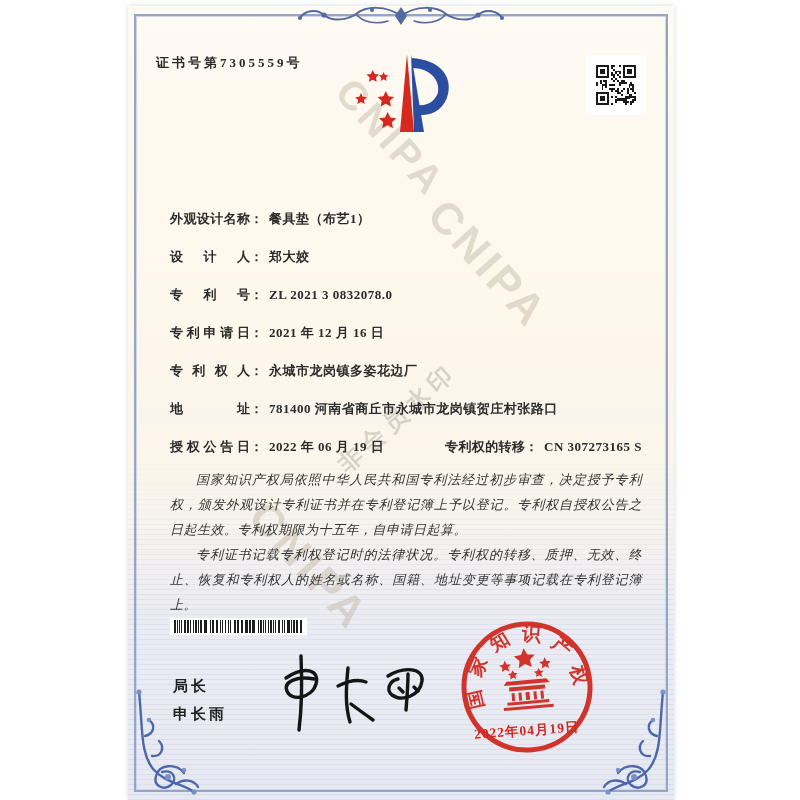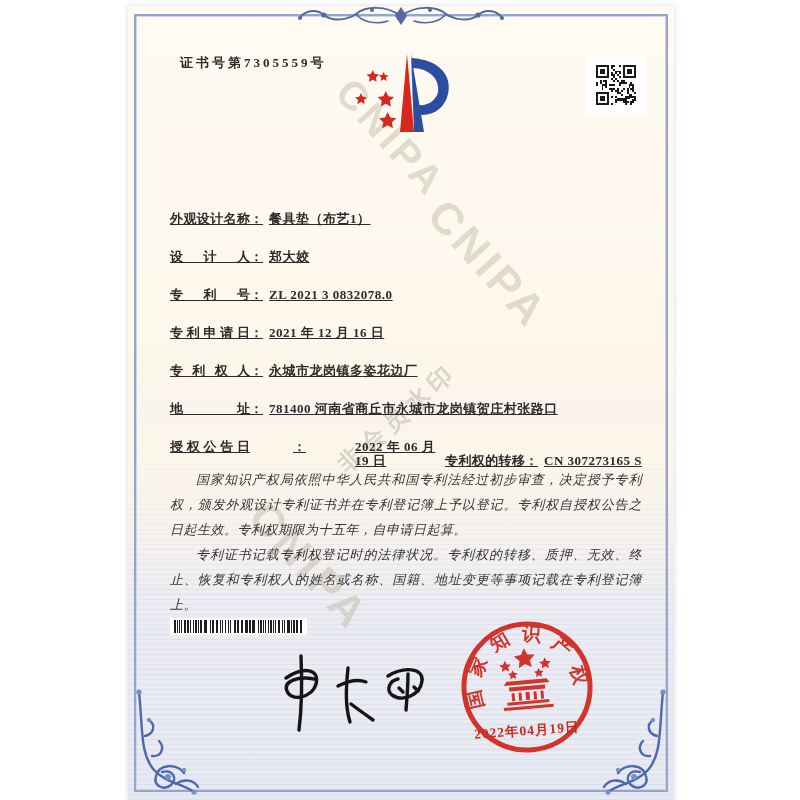--- a/index.html
+++ b/index.html
@@ -11,30 +11,30 @@
   .waves{position:absolute;left:0;right:0;top:420px;bottom:0;
          background:repeating-linear-gradient(0deg,rgba(140,150,190,.13) 0 1px,rgba(140,150,190,0) 1px 5px);}
   .wavefade{position:absolute;left:0;right:0;top:420px;height:170px;
          background:linear-gradient(180deg,#fcf6ea 0%,rgba(252,246,234,0) 100%);}
   .frame{position:absolute;left:6px;right:6px;top:8px;bottom:8px;
          border:2px solid #93a5c9;box-shadow:inset 0 0 0 1px #cdd5e7;}
   .ornament-top{position:absolute;left:50%;transform:translateX(-50%);top:-4px;}
   .ornament-corner{position:absolute;bottom:2px;}
   .ornament-corner.left{left:4px;}
   .ornament-corner.right{right:4px;transform:scaleX(-1);}
-  .cert-no{position:absolute;left:52px;top:48px;font-size:13px;font-weight:600;
+  .cert-no{position:absolute;left:28px;top:48px;font-size:13px;font-weight:600;
            letter-spacing:3px;color:#2b2b2b;}
   .logo{position:absolute;left:222px;top:46px;}
   .qr{position:absolute;left:458px;top:49px;background:#ffffff;padding:2px;line-height:0;}
   .title{position:absolute;left:0;right:0;top:134px;text-align:center;font-size:29px;
          font-weight:700;letter-spacing:5px;color:#1e1e1e;}
   .fields{position:absolute;left:42px;right:26px;top:206px;font-size:13px;font-weight:600;color:#2b2b2b;}
-  .frow{display:flex;align-items:flex-end;margin-bottom:24px;line-height:14px;text-decoration:underline;}
+  .frow{display:flex;align-items:flex-start;margin-bottom:24px;line-height:14px;}
   .fpair{display:flex;align-items:baseline;}
-  .fpair.first{width:275px;flex:none;gap:43px;}
+  .fpair.first{width:275px;flex:none;}
   .flabel{display:inline-block;width:80px;flex:none;text-align:justify;text-align-last:justify;}
   .fcolon{flex:none;margin-right:6px;}
   .fvalue{letter-spacing:.5px;}
   .paras{position:absolute;left:42px;width:472px;top:461px;font-size:13px;line-height:25px;
          color:#333;font-style:italic;text-align:justify;}
   .paras p{margin:0;text-indent:2em;letter-spacing:.5px;}
   .barcode{position:absolute;left:42px;top:612px;background:#fff;padding:2px 4px;font-size:0;line-height:0;}
   .barcode span{display:inline-block;height:13px;background:#1f1f1f;vertical-align:top;}
   .barcode span.gap{background:transparent;}
   .sig-block{position:absolute;left:45px;top:666px;font-family:"Liberation Sans","DejaVu Sans",sans-serif;
@@ -389,20 +389,24 @@
       </div>
     </div>
 
     <div class="paras">
       <p>国家知识产权局依照中华人民共和国专利法经过初步审查，决定授予专利权，颁发外观设计专利证书并在专利登记簿上予以登记。专利权自授权公告之日起生效。专利权期限为十五年，自申请日起算。</p>
       <p>专利证书记载专利权登记时的法律状况。专利权的转移、质押、无效、终止、恢复和专利权人的姓名或名称、国籍、地址变更等事项记载在专利登记簿上。</p>
     </div>
 
     <div class="barcode" id="barcode"><span style="width: 2px;"></span><span class="gap" style="width: 1px;"></span><span style="width: 1px;"></span><span class="gap" style="width: 1px;"></span><span style="width: 1px;"></span><span class="gap" style="width: 1px;"></span><span style="width: 1px;"></span><span class="gap" style="width: 2px;"></span><span style="width: 2px;"></span><span class="gap" style="width: 1px;"></span><span style="width: 2px;"></span><span class="gap" style="width: 1px;"></span><span style="width: 1px;"></span><span class="gap" style="width: 2px;"></span><span style="width: 1px;"></span><span class="gap" style="width: 1px;"></span><span style="width: 2px;"></span><span class="gap" style="width: 1px;"></span><span style="width: 1px;"></span><span class="gap" style="width: 1px;"></span><span style="width: 2px;"></span><span class="gap" style="width: 2px;"></span><span style="width: 3px;"></span><span class="gap" style="width: 3px;"></span><span style="width: 1px;"></span><span class="gap" style="width: 1px;"></span><span style="width: 2px;"></span><span class="gap" style="width: 2px;"></span><span style="width: 2px;"></span><span class="gap" style="width: 2px;"></span><span style="width: 1px;"></span><span class="gap" style="width: 1px;"></span><span style="width: 1px;"></span><span class="gap" style="width: 2px;"></span><span style="width: 1px;"></span><span class="gap" style="width: 2px;"></span><span style="width: 1px;"></span><span class="gap" style="width: 1px;"></span><span style="width: 1px;"></span><span class="gap" style="width: 3px;"></span><span style="width: 2px;"></span><span class="gap" style="width: 1px;"></span><span style="width: 2px;"></span><span class="gap" style="width: 2px;"></span><span style="width: 2px;"></span><span class="gap" style="width: 2px;"></span><span style="width: 3px;"></span><span class="gap" style="width: 1px;"></span><span style="width: 2px;"></span><span class="gap" style="width: 1px;"></span><span style="width: 3px;"></span><span class="gap" style="width: 3px;"></span><span style="width: 1px;"></span><span class="gap" style="width: 1px;"></span><span style="width: 2px;"></span><span class="gap" style="width: 1px;"></span><span style="width: 1px;"></span><span class="gap" style="width: 1px;"></span><span style="width: 1px;"></span><span class="gap" style="width: 2px;"></span><span style="width: 1px;"></span><span class="gap" style="width: 1px;"></span><span style="width: 2px;"></span><span class="gap" style="width: 1px;"></span><span style="width: 1px;"></span><span class="gap" style="width: 1px;"></span><span style="width: 1px;"></span><span class="gap" style="width: 2px;"></span><span style="width: 2px;"></span><span class="gap" style="width: 2px;"></span><span style="width: 1px;"></span><span class="gap" style="width: 1px;"></span><span style="width: 1px;"></span><span class="gap" style="width: 2px;"></span><span style="width: 3px;"></span><span class="gap" style="width: 1px;"></span><span style="width: 1px;"></span><span class="gap" style="width: 1px;"></span><span style="width: 2px;"></span><span class="gap" style="width: 1px;"></span><span style="width: 2px;"></span><span class="gap" style="width: 2px;"></span><span style="width: 2px;"></span><span class="gap" style="width: 1px;"></span></div>
 
+    <div class="sig-block">
+      <div>局长</div>
+      <div>申长雨</div>
+    </div>
     <svg class="sig-svg" width="180" height="95" viewBox="0 0 180 95">
       <g fill="none" stroke="#151515" stroke-width="3.4" stroke-linecap="round" stroke-linejoin="round">
         <path d="M30,32 C48,20 64,23 60,38 C56,52 35,56 31,45 C27,35 42,30 58,33"></path>
         <path d="M45,10 C46,32 46,60 43,84"></path>
         <path d="M92,22 C90,42 89,60 94,76"></path>
         <path d="M82,40 C92,35 102,33 110,36"></path>
         <path d="M95,58 C103,64 110,69 117,74"></path>
         <path d="M132,30 C148,20 168,22 166,35 C164,50 146,56 136,49 C130,44 133,35 142,33"></path>
         <path d="M152,28 C152,40 151,52 150,64"></path>
         <path d="M143,42 l4,4 M158,41 l4,4"></path>

